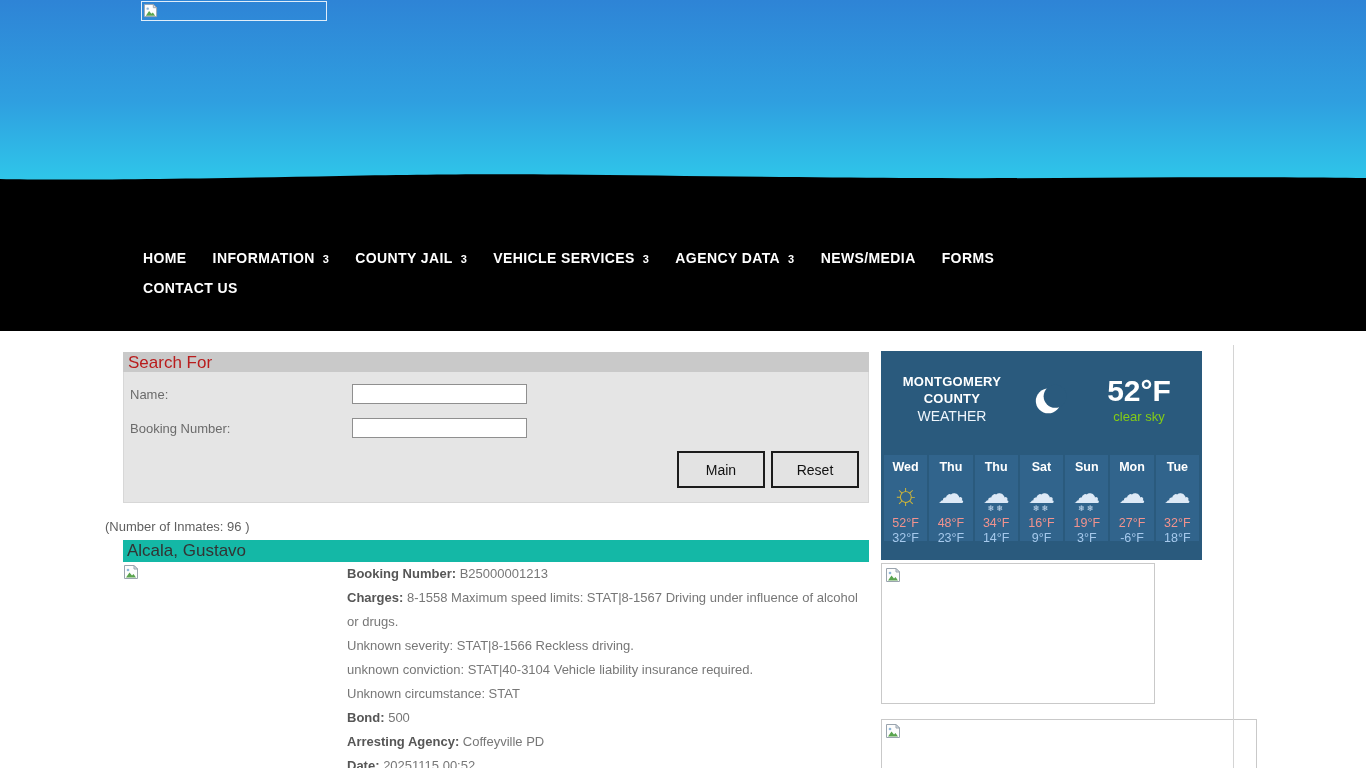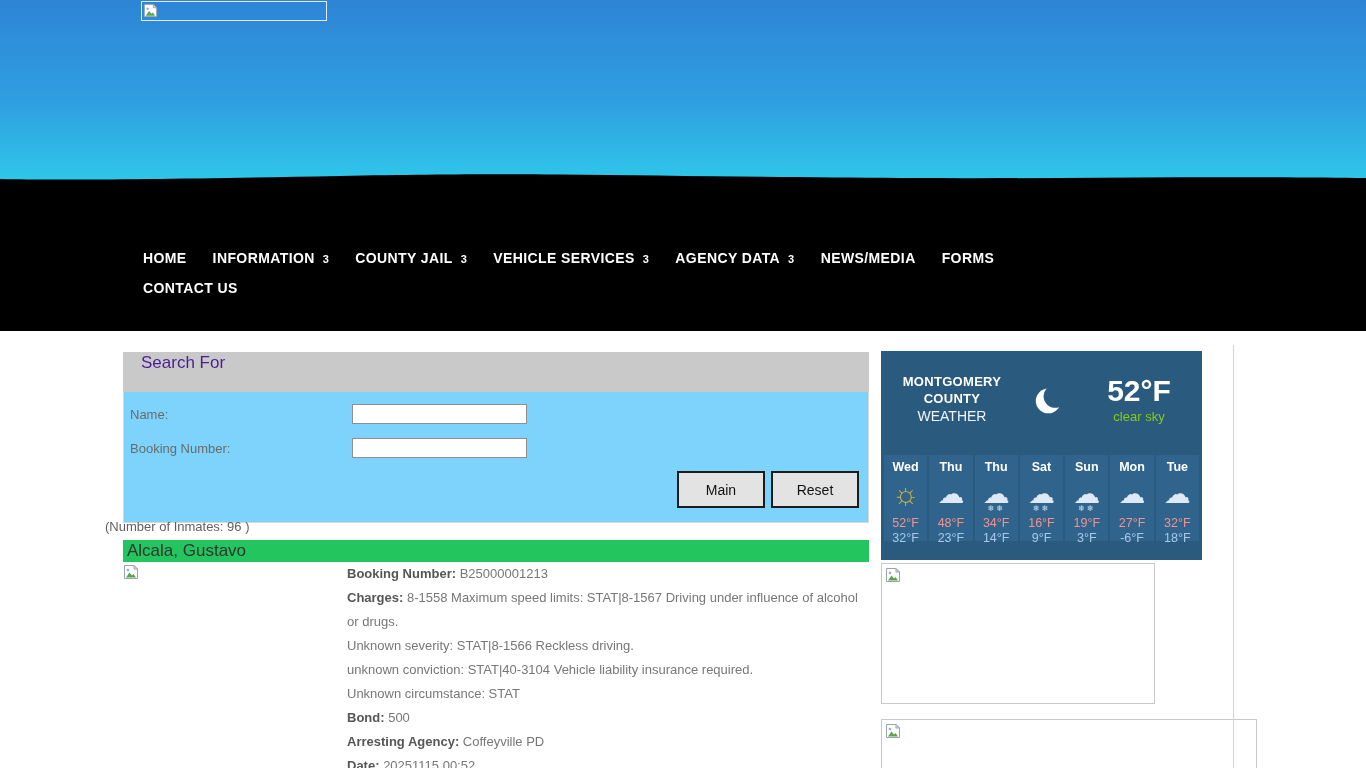--- a/index.html
+++ b/index.html
@@ -26,37 +26,37 @@
   
   nav { position:absolute; left:143px; top:243px; width:1060px; color:#fff; }
   .nav-row { display:flex; gap:26px; height:30px; }
   .nav-item { display:flex; align-items:center; font-size:14px; font-weight:bold;
     letter-spacing:.4px; cursor:pointer; white-space:nowrap; }
   .nav-marker { font-size:11px; font-weight:bold; margin-left:8px; position:relative; top:1px; }
   .nav-marker:empty { display:none; }
 
   
   .panel { position:absolute; left:123px; top:352px; width:746px; }
-  .panel-titlebar { height:40px; background:#c9c9c9; color:#4c1d95; font-size:17px;
-    line-height:22px; padding-left:18px; }
-  .panel-body { position:relative; height:131px; border:1px solid #d7d7d7; border-top:none; background:#7dd3fc; }
+  .panel-titlebar { height:20px; background:#c9c9c9; color:#b91c1c; font-size:17px;
+    line-height:22px; padding-left:5px; }
+  .panel-body { position:relative; height:131px; border:1px solid #d7d7d7; border-top:none; background:#e5e5e5; }
   .field-label { position:absolute; left:6px; font-size:13px; color:#6b6b6b; }
   .lbl-name { top:15px; } .lbl-booking { top:49px; }
   .txt-input { position:absolute; left:228px; width:175px; height:20px;
     border:1px solid #8f8f8f; background:#fff; font-size:12px; padding:0 3px; }
   .inp-name { top:12px; } .inp-booking { top:46px; }
   .btn { position:absolute; top:79px; width:88px; height:37px; background:#e3e3e3;
     border:2px solid #1c1c1c; font-size:14px; color:#111; cursor:pointer;
     font-family:"Liberation Sans",sans-serif; }
   .btn-find { left:553px; } .btn-reset { left:647px; }
 
   
   .count-line { position:absolute; left:105px; top:519px; font-size:13px; color:#5f5f5f; }
   .record-bar { position:absolute; left:123px; top:540px; width:746px; height:22px;
-    background:#22c55e; color:#333; font-size:17px; line-height:22px; padding-left:4px; }
+    background:#14b8a6; color:#333; font-size:17px; line-height:22px; padding-left:4px; }
   .mugshot { position:absolute; left:123px; top:564px; }
   .details { position:absolute; left:347px; top:562px; width:515px; font-size:13px;
     line-height:24px; color:#777; }
   .details b { color:#565656; }
 
   
   .weather { position:absolute; left:881px; top:351px; width:321px; height:209px;
     background:var(--w-bg,#2a5a7d); color:#fff; }
   .w-head { display:flex; align-items:center; justify-content:space-between;
     padding:22px 14px 0 12px; }

